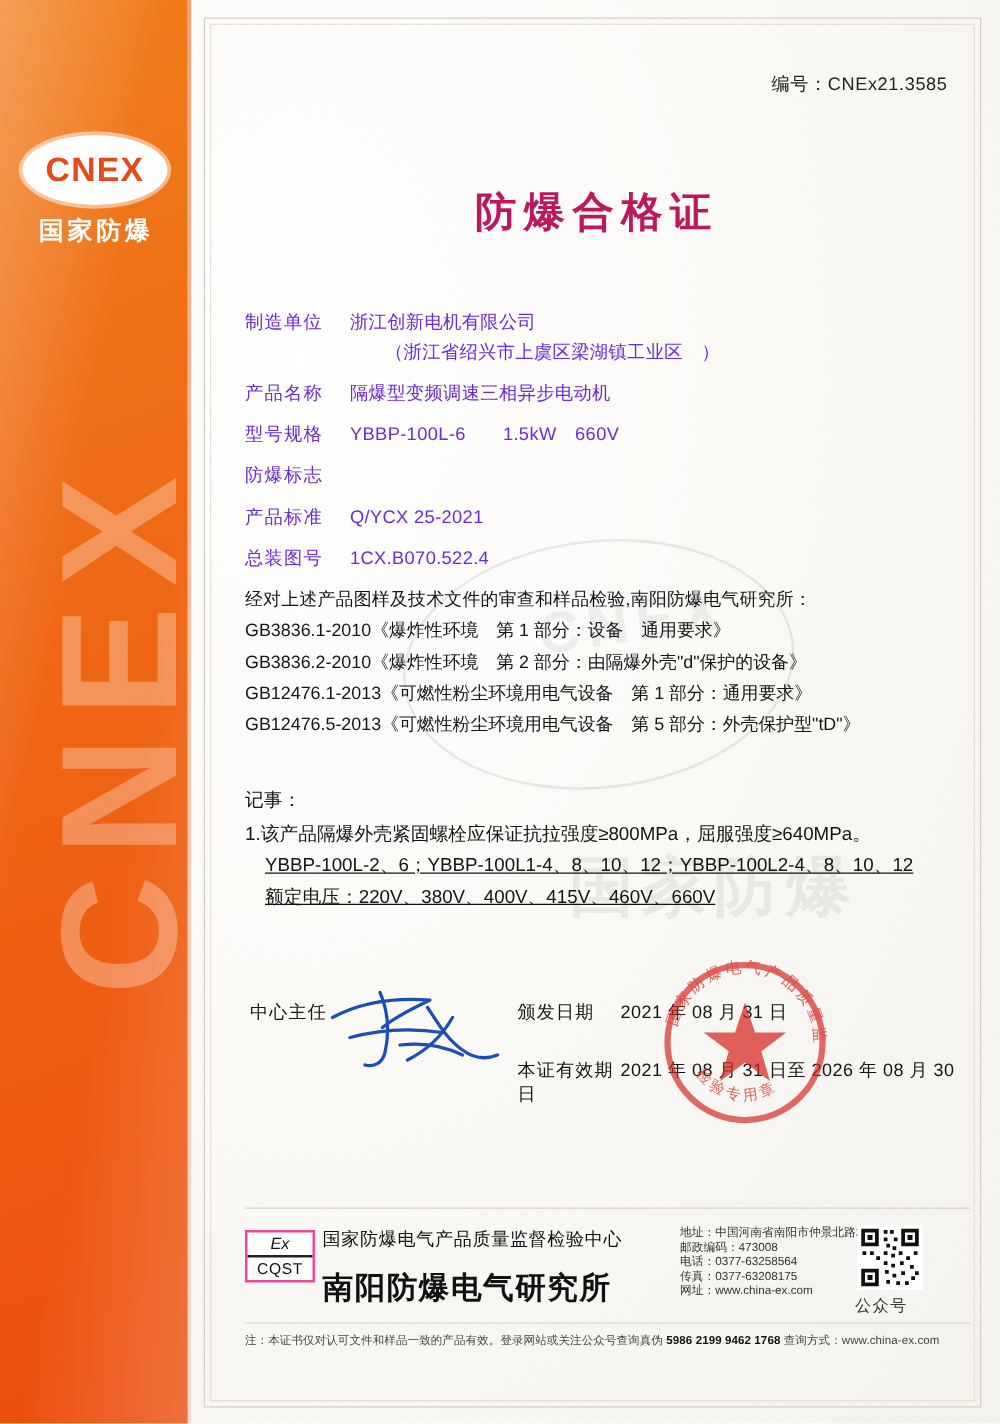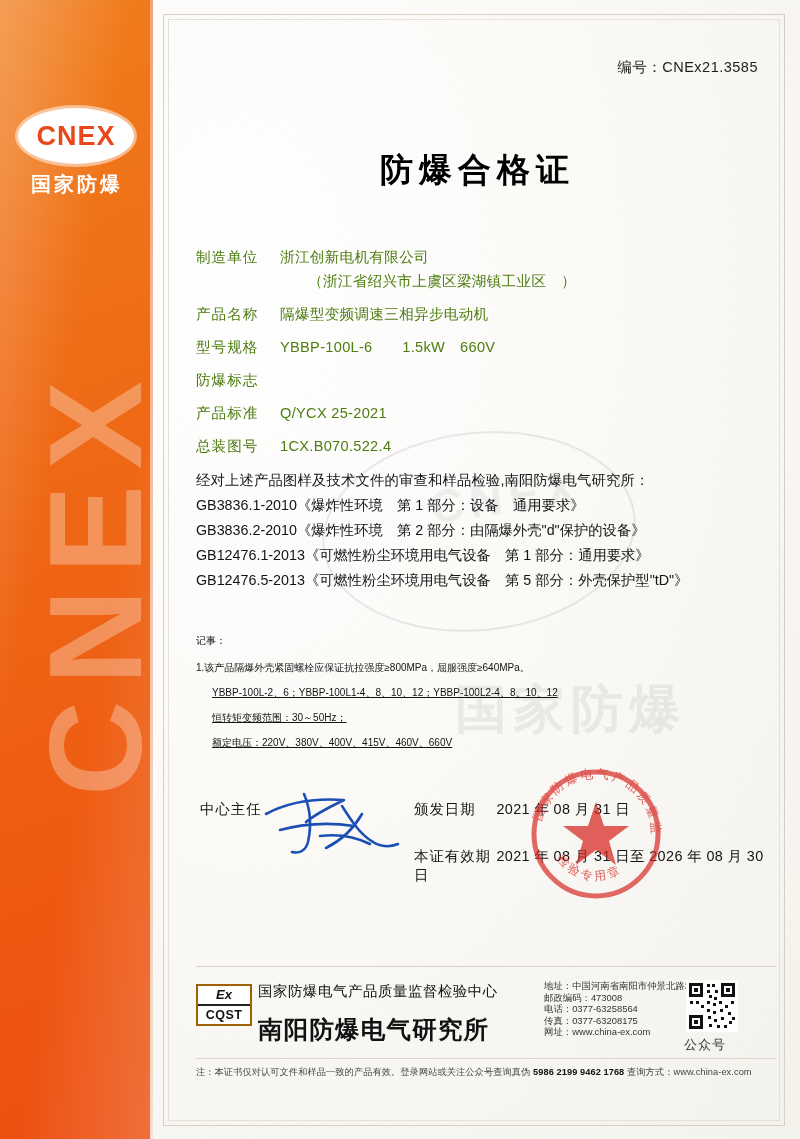--- a/index.html
+++ b/index.html
@@ -124,21 +124,21 @@
 
   
   .title {
     position: absolute;
     left: 180px; top: 148px;
     width: 595px;
     text-align: center;
     font-size: 33px;
     font-weight: 700;
     letter-spacing: 6px;
-    color: #000000;
+    color: #be185d;
   }
 
   
   .watermark {
     position: absolute;
     left: 322px; top: 432px;
     width: 310px; height: 195px;
     border: 2px solid rgba(160,160,160,.22);
     border-radius: 50%;
     transform: rotate(-6deg);
@@ -160,21 +160,21 @@
     font-weight: 700;
     transform: rotate(-8deg);
   }
 
   
   .fields {
     position: absolute;
     left: 196px; top: 248px;
     width: 570px;
     font-size: 14.6px;
-    color: #4d7c0f;
+    color: #6d28d9;
   }
   .frow {
     display: flex;
     align-items: baseline;
     margin-bottom: 14px;
   }
   .flabel {
     width: 84px;
     flex: 0 0 84px;
     letter-spacing: 1px;
@@ -199,21 +199,21 @@
     color: #141414;
     line-height: 25px;
   }
   .standards .lead { letter-spacing: .2px; }
 
   
   .notes {
     position: absolute;
     left: 196px; top: 628px;
     width: 580px;
-    font-size: 10px;
+    font-size: 15px;
     color: #141414;
     line-height: 25px;
   }
   .notes .nhead { margin-bottom: 2px; }
   .notes .indent { padding-left: 16px; text-decoration: underline; }
 
   
   .sign {
     position: absolute;
     left: 196px; top: 800px;
@@ -259,25 +259,25 @@
   .footer-line {
     position: absolute;
     left: 0; top: -14px;
     width: 580px; height: 1px;
     background: #d9d2c6;
   }
   .ex-box {
     position: absolute;
     left: 0; top: 4px;
     width: 52px;
-    border: 2px solid #a16207;
+    border: 2px solid #ec4899;
     text-align: center;
     font-size: 13px;
     line-height: 18px;
-    font-weight: 700;
+    font-weight: 400;
     color: #111;
     background: #fff;
   }
   .ex-box .ex-top { border-bottom: 2px solid #222; font-style: italic; }
   .ex-box .ex-bot { font-size: 12.5px; letter-spacing: .5px;}
   .org {
     position: absolute;
     left: 62px; top: 2px;
   }
   .org .l1 { font-size: 14.4px; color: #111; letter-spacing: .6px;}
@@ -384,21 +384,20 @@
     <div>GB3836.1-2010《爆炸性环境　第 1 部分：设备　通用要求》</div>
     <div>GB3836.2-2010《爆炸性环境　第 2 部分：由隔爆外壳"d"保护的设备》</div>
     <div>GB12476.1-2013《可燃性粉尘环境用电气设备　第 1 部分：通用要求》</div>
     <div>GB12476.5-2013《可燃性粉尘环境用电气设备　第 5 部分：外壳保护型"tD"》</div>
   </div>
 
   <div class="notes">
     <div class="nhead">记事：</div>
     <div>1.该产品隔爆外壳紧固螺栓应保证抗拉强度≥800MPa，屈服强度≥640MPa。</div>
     <div class="indent">YBBP-100L-2、6；YBBP-100L1-4、8、10、12；YBBP-100L2-4、8、10、12</div>
-    <div class="indent">恒转矩变频范围：30～50Hz；</div>
     <div class="indent">额定电压：220V、380V、400V、415V、460V、660V</div>
   </div>
 
   <div class="sign">
     <div class="sign-left">中心主任</div>
 
     <svg class="signature" viewBox="0 0 150 72">
       <g fill="none" stroke="#1b4fb5" stroke-width="2.6" stroke-linecap="round" stroke-linejoin="round">
         <path d="M8,26 C30,14 58,10 86,12 C74,18 60,24 48,34"></path>
         <path d="M46,6 C52,20 54,36 50,54 C48,62 42,66 34,64"></path>

